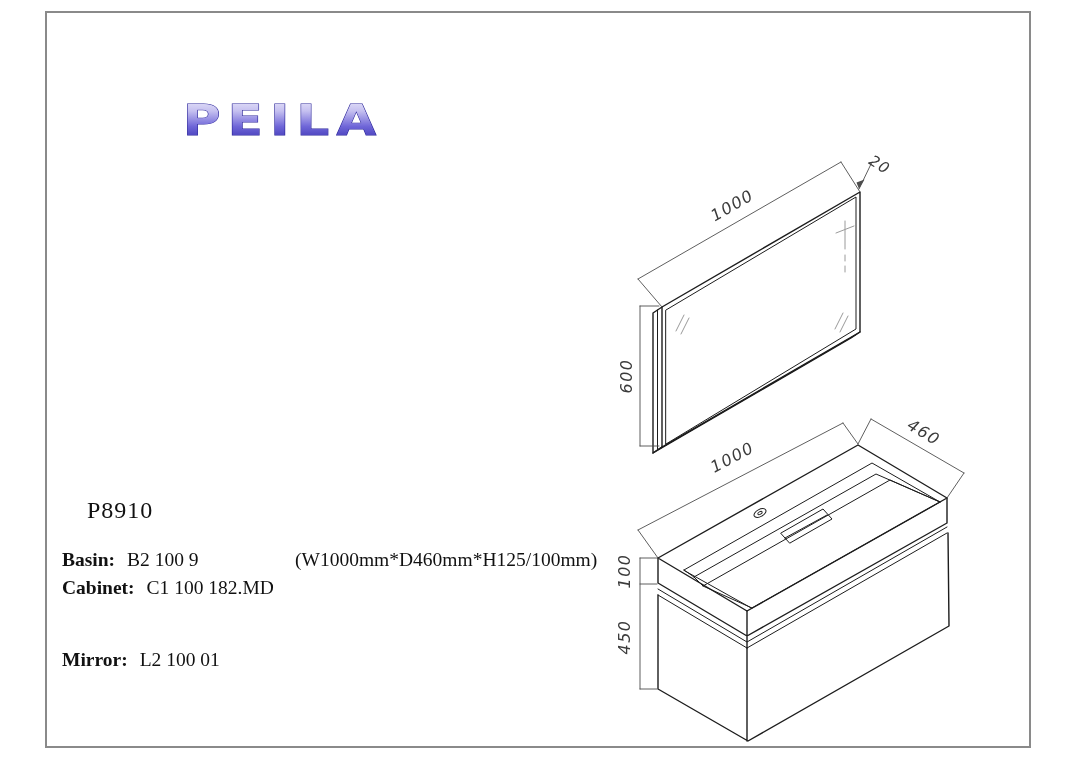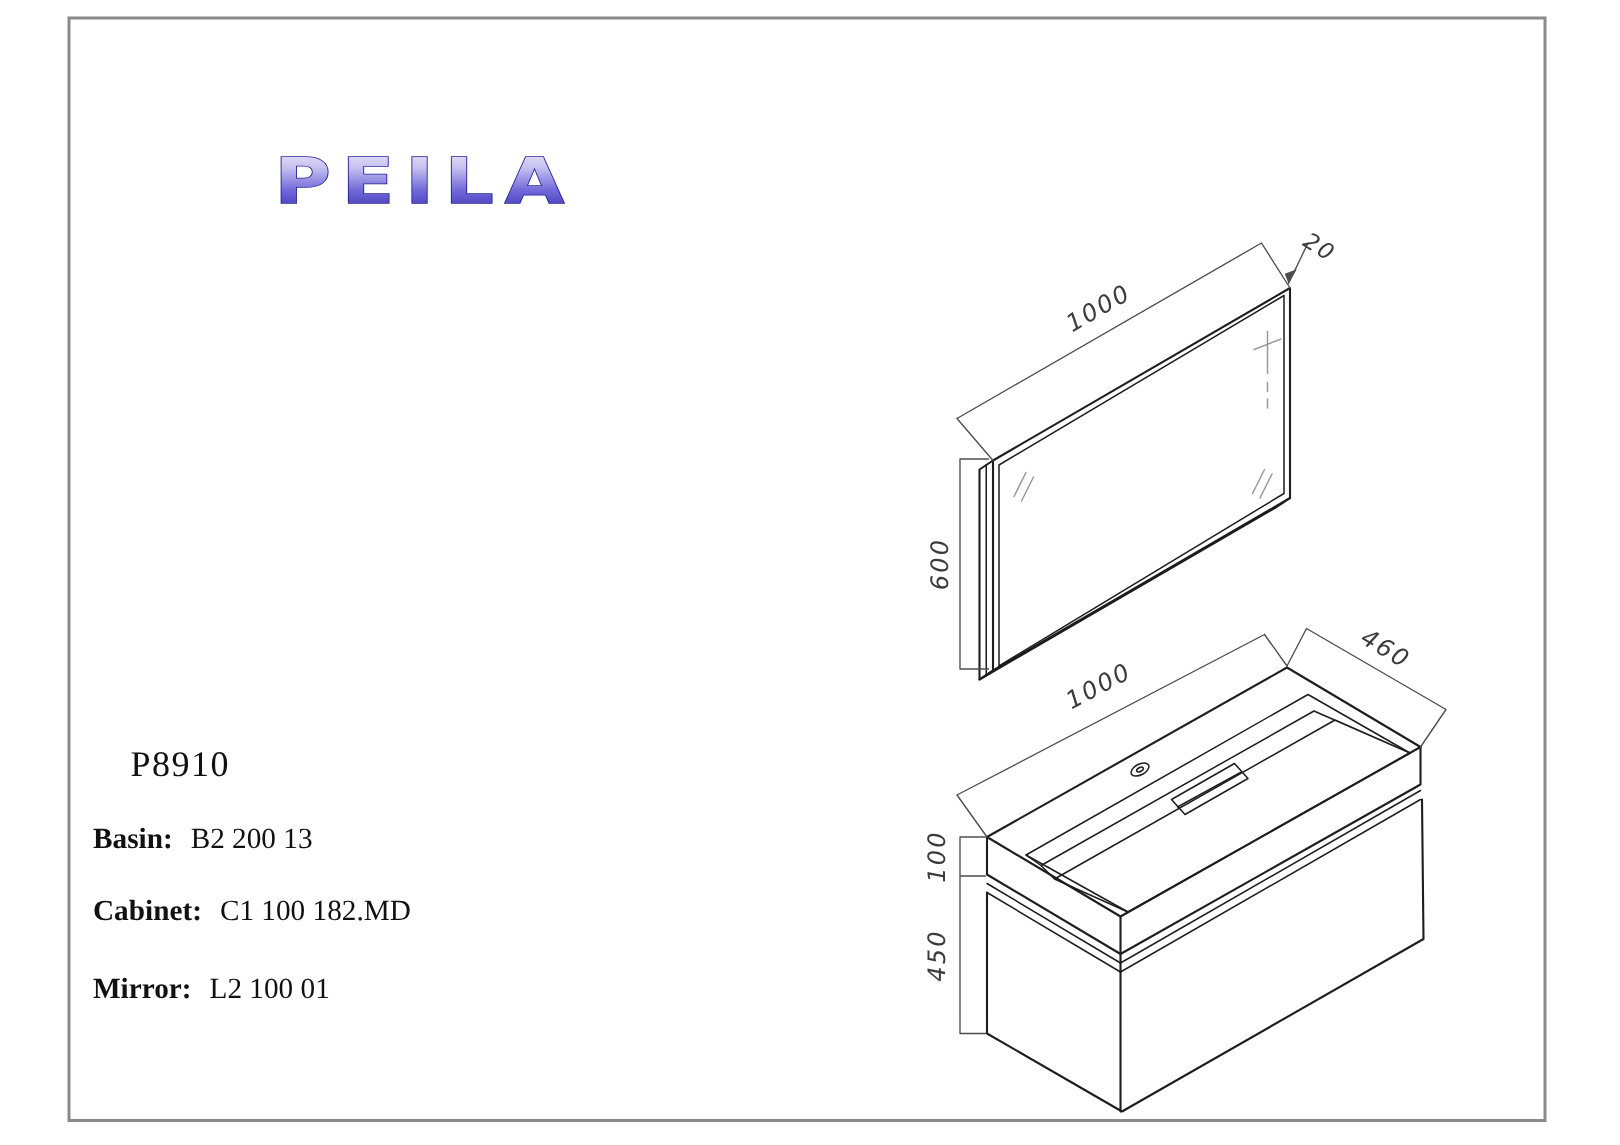--- a/index.html
+++ b/index.html
@@ -23,21 +23,21 @@
   .dimtxt.small{font-size:15px;}
   #logo-text{
     font-family:"DejaVu Sans", sans-serif;font-weight:bold;font-size:42px;
     letter-spacing:6px;stroke:#241e96;stroke-width:1;paint-order:stroke;
   }
   .spec-block{position:absolute;left:62px;top:497px;color:#111;}
   #model-title{font-size:24px;letter-spacing:1px;margin-left:25px;}
   .spec-row{position:absolute;left:0;width:560px;font-size:19.5px;white-space:nowrap;}
   .spec-row .label{margin-right:12px;font-weight:bold;}
   .spec-row .spec{position:absolute;left:233px;}
-  #row-0{top:52px;} #row-1{top:100px;} #row-2{top:152px;}
+  #row-0{top:52px;} #row-1{top:80px;} #row-2{top:152px;}
 </style>
 </head>
 <body>
 
 <div id="sheet">
   <div id="border-frame"></div>
 
   <svg id="vector-layer" viewBox="0 0 1080 763" xmlns="http://www.w3.org/2000/svg">
     <defs>
       <linearGradient id="logoGrad" x1="0" y1="0" x2="0" y2="1">
@@ -110,21 +110,22 @@
       <path class="dim" d="M640,558 L640,689 M640,558 L657,558 M640,584 L657,584 M640,689 L657,689"></path>
       <text class="dimtxt" transform="translate(630,571) rotate(-90)" text-anchor="middle">100</text>
       <text class="dimtxt" transform="translate(630,637) rotate(-90)" text-anchor="middle">450</text>
     </g>
   </svg>
 
   <div class="spec-block">
     <div id="model-title">P8910</div>
 
     <div class="spec-row" id="row-0">
-      <span class="label">Basin:</span><span>B2 200 13</span>
+      <span class="label">Basin:</span><span>B2 100 9</span>
+      <span class="spec">(W1000mm*D460mm*H125/100mm)</span>
     </div>
 
     <div class="spec-row" id="row-1">
       <span class="label">Cabinet:</span><span>C1 100 182.MD</span>
     </div>
 
     <div class="spec-row" id="row-2">
       <span class="label">Mirror:</span><span>L2 100 01</span>
     </div>
   </div>

